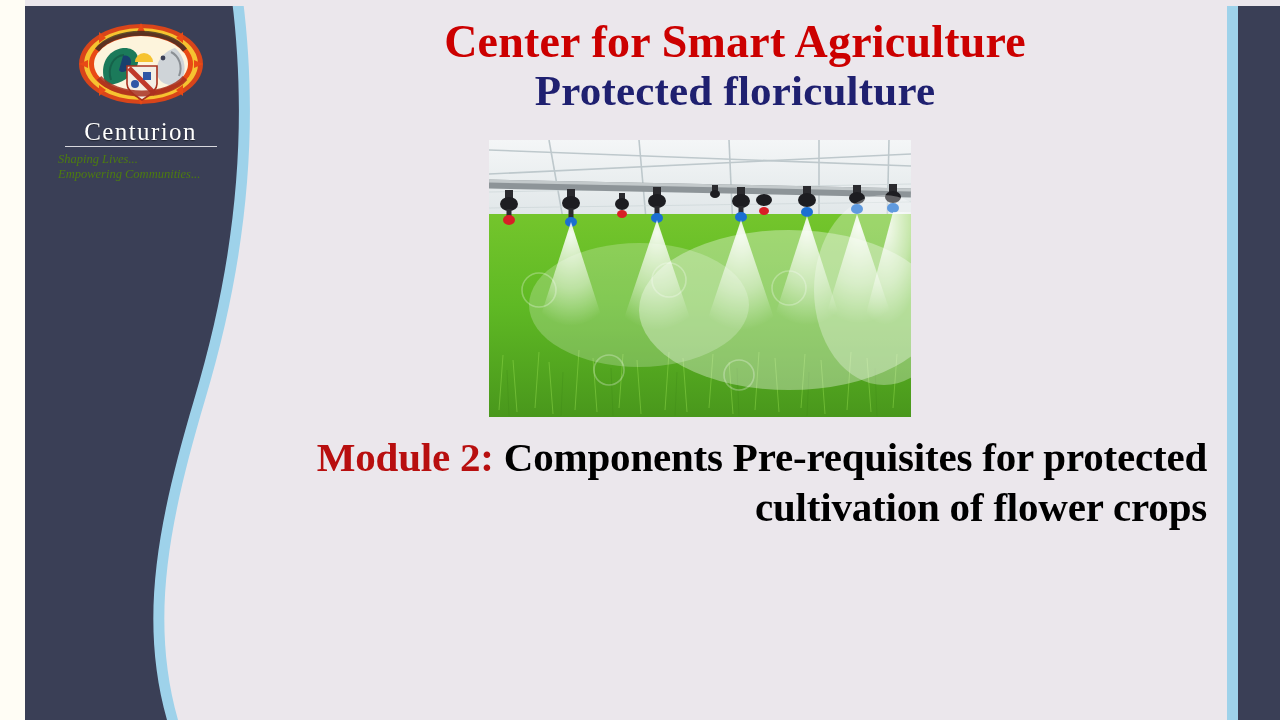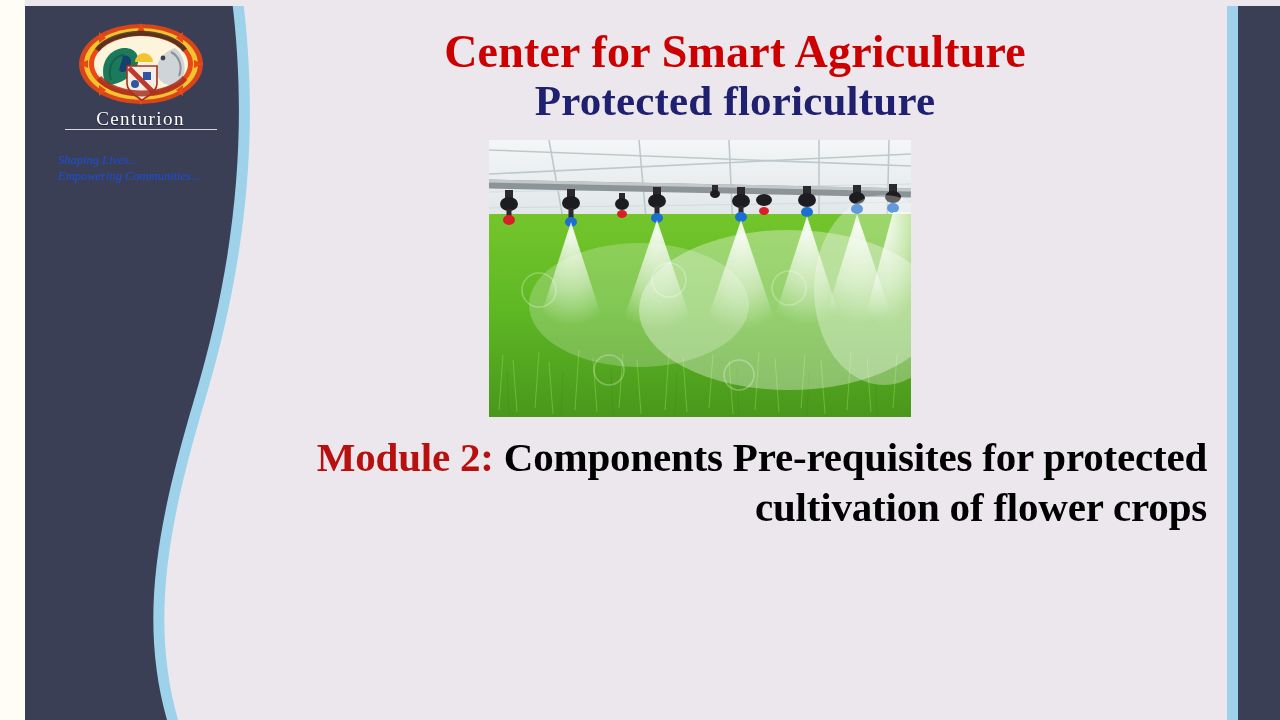--- a/index.html
+++ b/index.html
@@ -64,54 +64,54 @@
   .seal {
     width:132px; height:84px;
     margin:0 auto;
     position:relative;
   }
   .seal svg { display:block; width:132px; height:84px; }
 
   .logo-name {
     color:#ffffff;
     font-family:"Liberation Serif", serif;
-    font-size:19px;
+    font-size:25px;
     letter-spacing:1.4px;
     line-height:1.02;
-    margin-top:3px;
+    margin-top:13px;
     text-shadow:0 1px 1px rgba(0,0,0,.5);
   }
   .logo-name-rule {
     width:152px; height:1px;
     background:#d8d8de;
     margin:1px auto 0;
   }
   .logo-univ {
     color:#ffffff;
     font-family:"Liberation Serif", serif;
     font-size:21px;
     letter-spacing:1.2px;
     line-height:1.05;
     margin-top:1px;
     text-shadow:0 1px 1px rgba(0,0,0,.5);
   }
   .logo-tag {
-    color:#1d4ed8;
+    color:#4d7c0f;
     font-family:"Liberation Serif", serif;
     font-style:italic;
     font-size:12.5px;
     line-height:1.25;
-    margin-top:23px;
+    margin-top:5px;
     text-align:left;
     padding-left:10px;
   }
 
   
   .heading-wrap {
-    position:absolute; left:255px; top:28px;
+    position:absolute; left:255px; top:18px;
     width:960px;
     text-align:center;
     z-index:7;
   }
   .title-main {
     font-family:"Liberation Serif", serif;
     font-weight:bold;
     font-size:46px;
     line-height:1.06;
     color:#cc0000;

